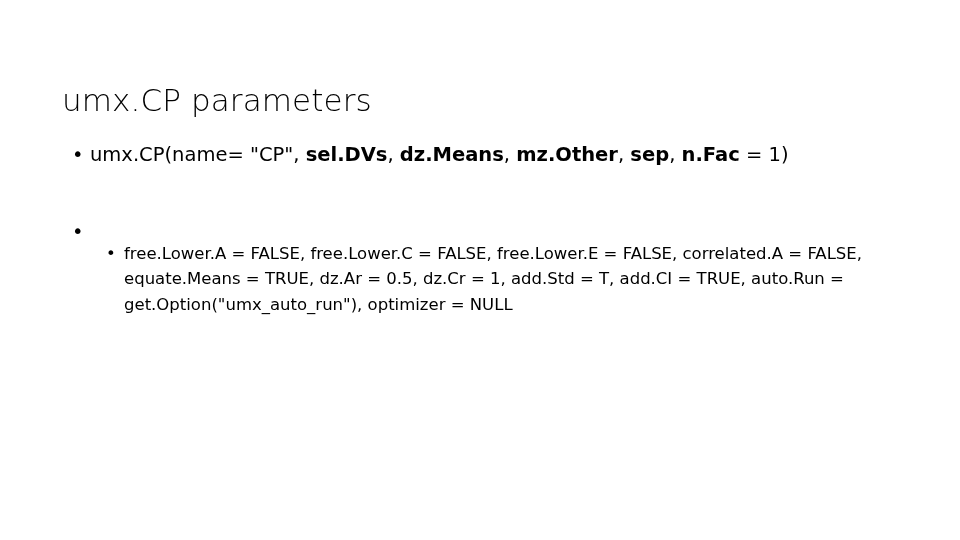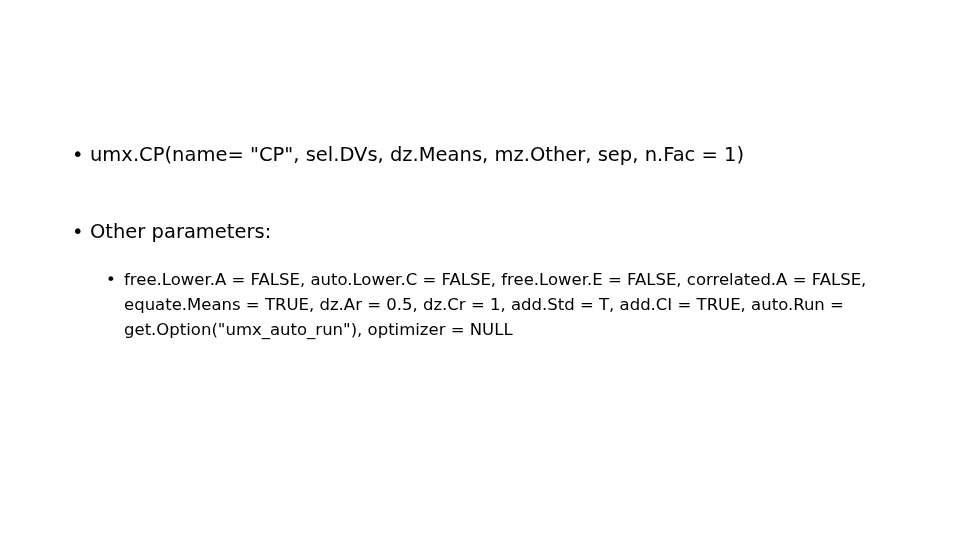--- a/index.html
+++ b/index.html
@@ -78,47 +78,47 @@
     text-align: left;
   }
   .bullet-l2 .marker {
     position: absolute;
     left: 44px;
     top: 0;
     font-size: 16.5px;
     line-height: 1.52;
   }
 
-  b.param { font-weight: 400; }
+  b.param { font-weight: 700; }
 
   .nowrap { white-space: nowrap; }
 </style>
 </head>
 <body>
 
 <div class="slide">
 
+  <h1 class="slide-title">umx.CP parameters</h1>
 
   <div class="body-block">
 
     <div class="bullet-l1">
       <span class="marker">•</span>
       <span class="nowrap"><span>umx.CP(name= "CP", </span><b class="param">sel.DVs</b><span>, </span><b class="param">dz.Means</b><span>, </span><b class="param">mz.Other</b><span>, </span><b class="param">sep</b><span>, </span><b class="param">n.Fac</b><span> = 1)</span></span>
     </div>
 
     <div class="spacer-1"></div>
 
     <div class="bullet-l1">
       <span class="marker">•</span>
-      <span>Other parameters:</span>
     </div>
 
     <div class="spacer-2"></div>
 
     <div class="bullet-l2">
       <span class="marker">•</span>
-      <span>free.Lower.A = FALSE, auto.Lower.C = FALSE, free.Lower.E = FALSE, correlated.A = </span>
+      <span>free.Lower.A = FALSE, free.Lower.C = FALSE, free.Lower.E = FALSE, correlated.A = </span>
       <span>FALSE, equate.Means = TRUE, dz.Ar = 0.5, dz.Cr = 1, add.Std = T, add.CI = TRUE, </span>
       <span>auto.Run = get.Option("umx_auto_run"), optimizer = NULL</span>
     </div>
 
   </div>
 </div>
 
 </body></html>

